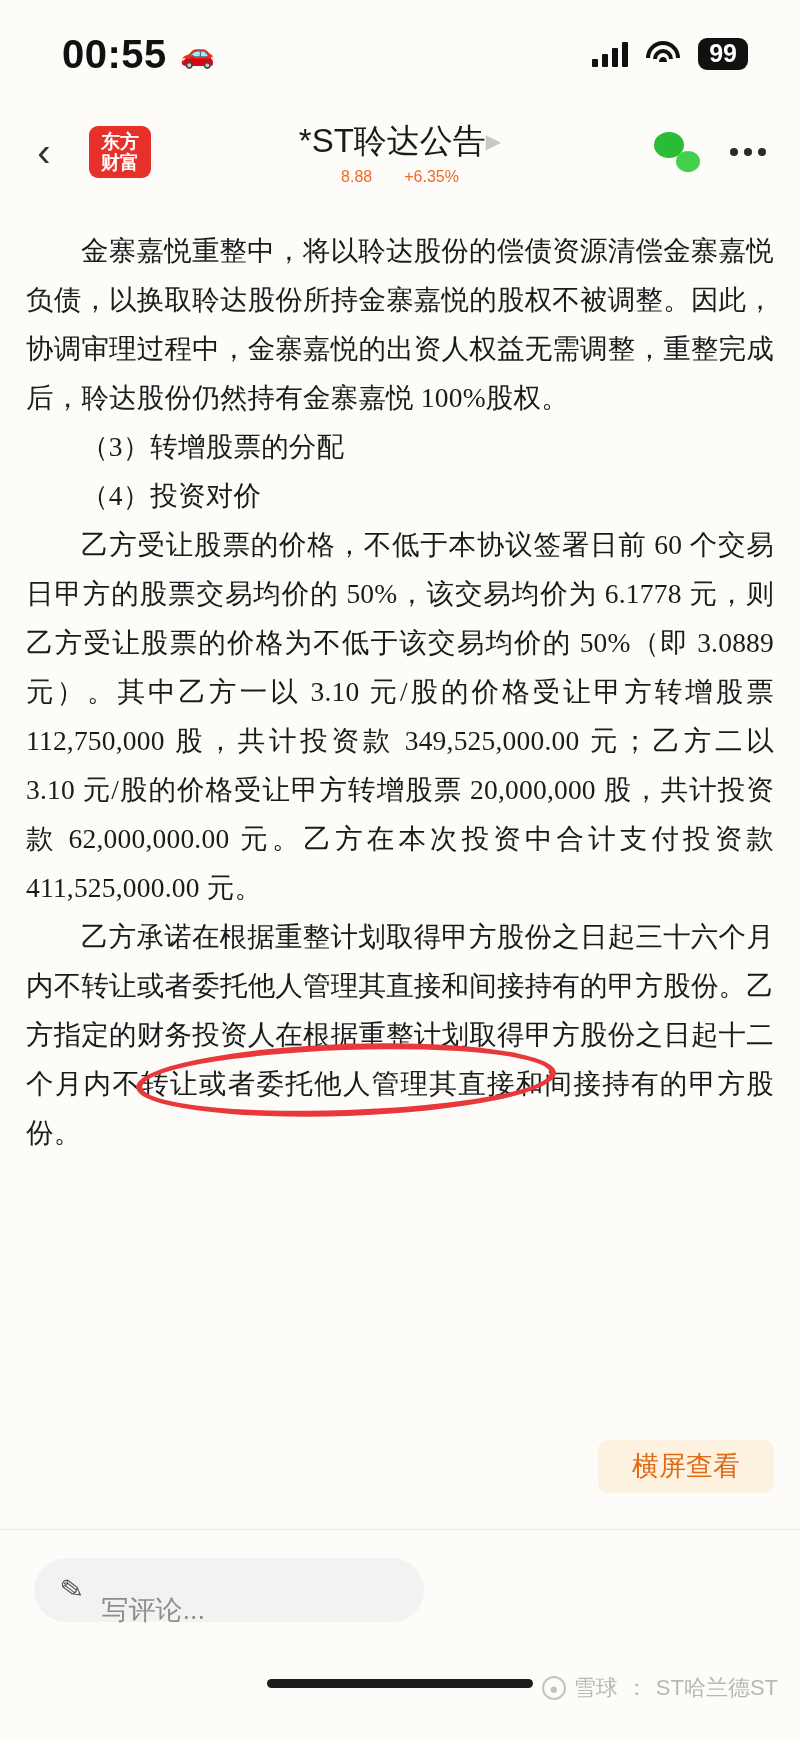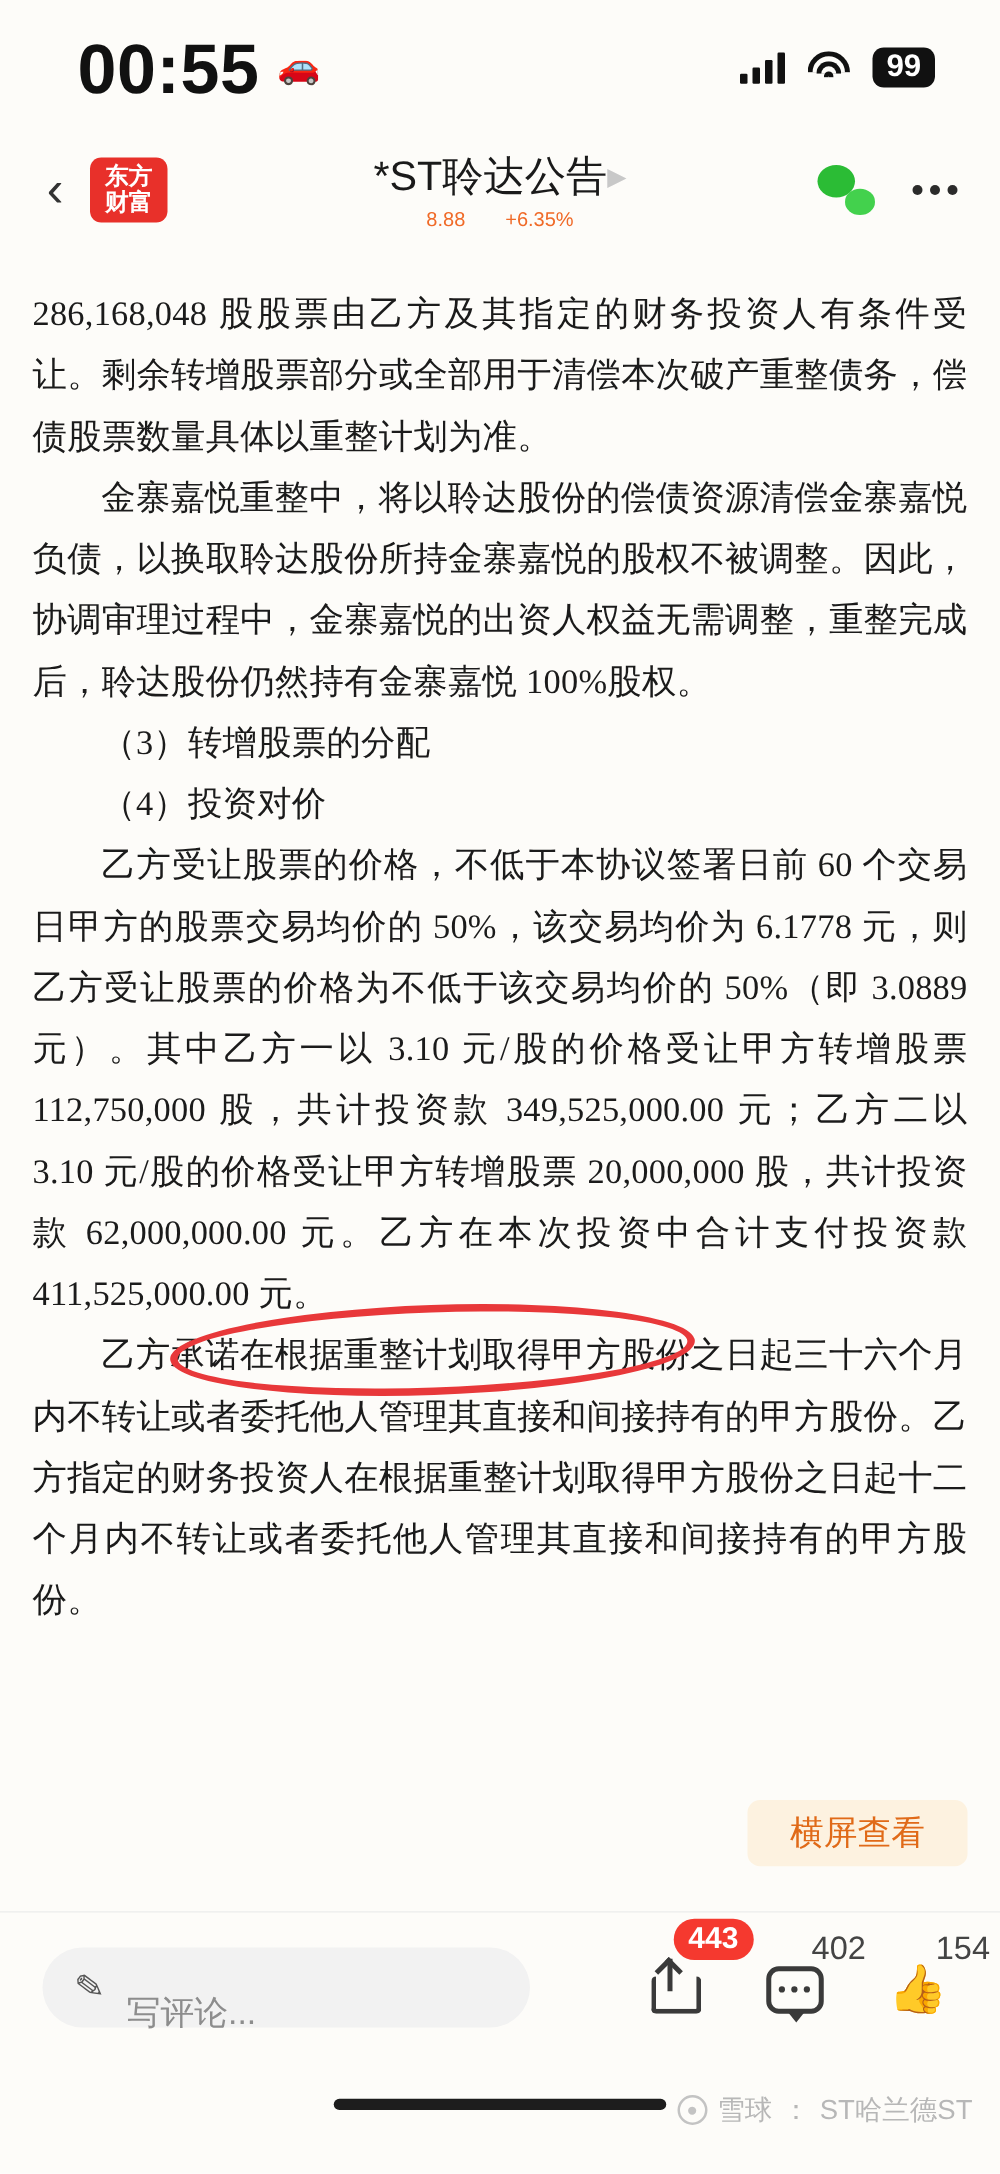--- a/index.html
+++ b/index.html
@@ -25,21 +25,21 @@
     justify-content: space-between;
     padding: 0 52px 0 62px;
     background: #fdfcf9;
     flex: none;
   }
   .status-left {
     display: flex; align-items: center; gap: 14px;
   }
   .status-time {
     font-family: "Liberation Sans", sans-serif;
-    font-size: 56px;
+    font-size: 40px;
     font-weight: bold;
     color: #111;
     letter-spacing: 0.5px;
   }
   .status-car {
     font-size: 28px; line-height: 1; color: #111;
   }
   .status-right {
     display: flex; align-items: center; gap: 18px;
   }
@@ -90,21 +90,21 @@
     width: 62px; height: 52px;
     background: #e8302a;
     border-radius: 9px;
     color: #fff;
     font-family: "Liberation Sans", sans-serif;
     font-size: 19px;
     font-weight: bold;
     display: flex; flex-direction: column;
     align-items: center; justify-content: center;
     line-height: 1.12;
-    margin-left: 6px;
+    margin-left: 23px;
     flex: none;
   }
   .nav-center {
     position: absolute;
     left: 0; right: 0;
     display: flex; flex-direction: column; align-items: center;
     pointer-events: none;
   }
   .nav-title-row { display: flex; align-items: center; gap: 0; }
   .nav-title {
@@ -352,58 +352,35 @@
       </div>
       <div class="dots-icon">
         <span></span>
           <span></span>
           <span></span>
       </div>
     </div>
   </div>
 
   <div class="doc">
-    <p>286,168,048 股股票由乙方及其指定的财务投资人有条件受让。剩余转增股票部分或全部用于清偿本次破产重整债务，偿债股票数量具体以重整计划为准。</p>
     <p class="indent">金寨嘉悦重整中，将以聆达股份的偿债资源清偿金寨嘉悦负债，以换取聆达股份所持金寨嘉悦的股权不被调整。因此，协调审理过程中，金寨嘉悦的出资人权益无需调整，重整完成后，聆达股份仍然持有金寨嘉悦 100%股权。</p>
     <p class="indent">（3）转增股票的分配</p>
     <p class="indent">（4）投资对价</p>
     <p class="indent">乙方受让股票的价格，不低于本协议签署日前 60 个交易日甲方的股票交易均价的 50%，该交易均价为 6.1778 元，则乙方受让股票的价格为不低于该交易均价的 50%（即 3.0889 元）。其中乙方一以 3.10 元/股的价格受让甲方转增股票 112,750,000 股，共计投资款 349,525,000.00 元；乙方二以 3.10 元/股的价格受让甲方转增股票 20,000,000 股，共计投资款 62,000,000.00 元。乙方在本次投资中合计支付投资款 411,525,000.00 元。</p>
     <p class="indent">乙方承诺在根据重整计划取得甲方股份之日起三十六个月内不转让或者委托他人管理其直接和间接持有的甲方股份。乙方指定的财务投资人在根据重整计划取得甲方股份之日起十二个月内不转让或者委托他人管理其直接和间接持有的甲方股份。</p>
 
     <div class="annot-ellipse"></div>
 
     <div class="landscape-btn">横屏查看</div>
   </div>
 
   <div class="bottombar">
     <div class="comment-box">
       <span class="pencil-icon">✎</span>
       <span class="comment-placeholder">写评论...</span>
-    </div>
-    <div class="actions">
-      <div class="action">
-        <div class="share-icon">
-          <span class="box"></span>
-            <span class="arrow"></span>
-            <span class="arrowhead"></span>
-        </div>
-        <div class="badge">443</div>
-      </div>
-      <div class="action">
-        <div class="bubble-icon">
-          <s></s>
-            <s></s>
-            <s></s>
-        </div>
-        <div class="action-count">402</div>
-      </div>
-      <div class="action">
-        <div class="thumb-icon">👍</div>
-        <div class="action-count">154</div>
-      </div>
     </div>
   </div>
 
   <div class="footer">
     <div class="home-indicator"></div>
     <div class="watermark">
       <span class="wm-logo">●</span>
       <span>雪球</span>
       <span>：</span>
       <span>ST哈兰德ST</span>

